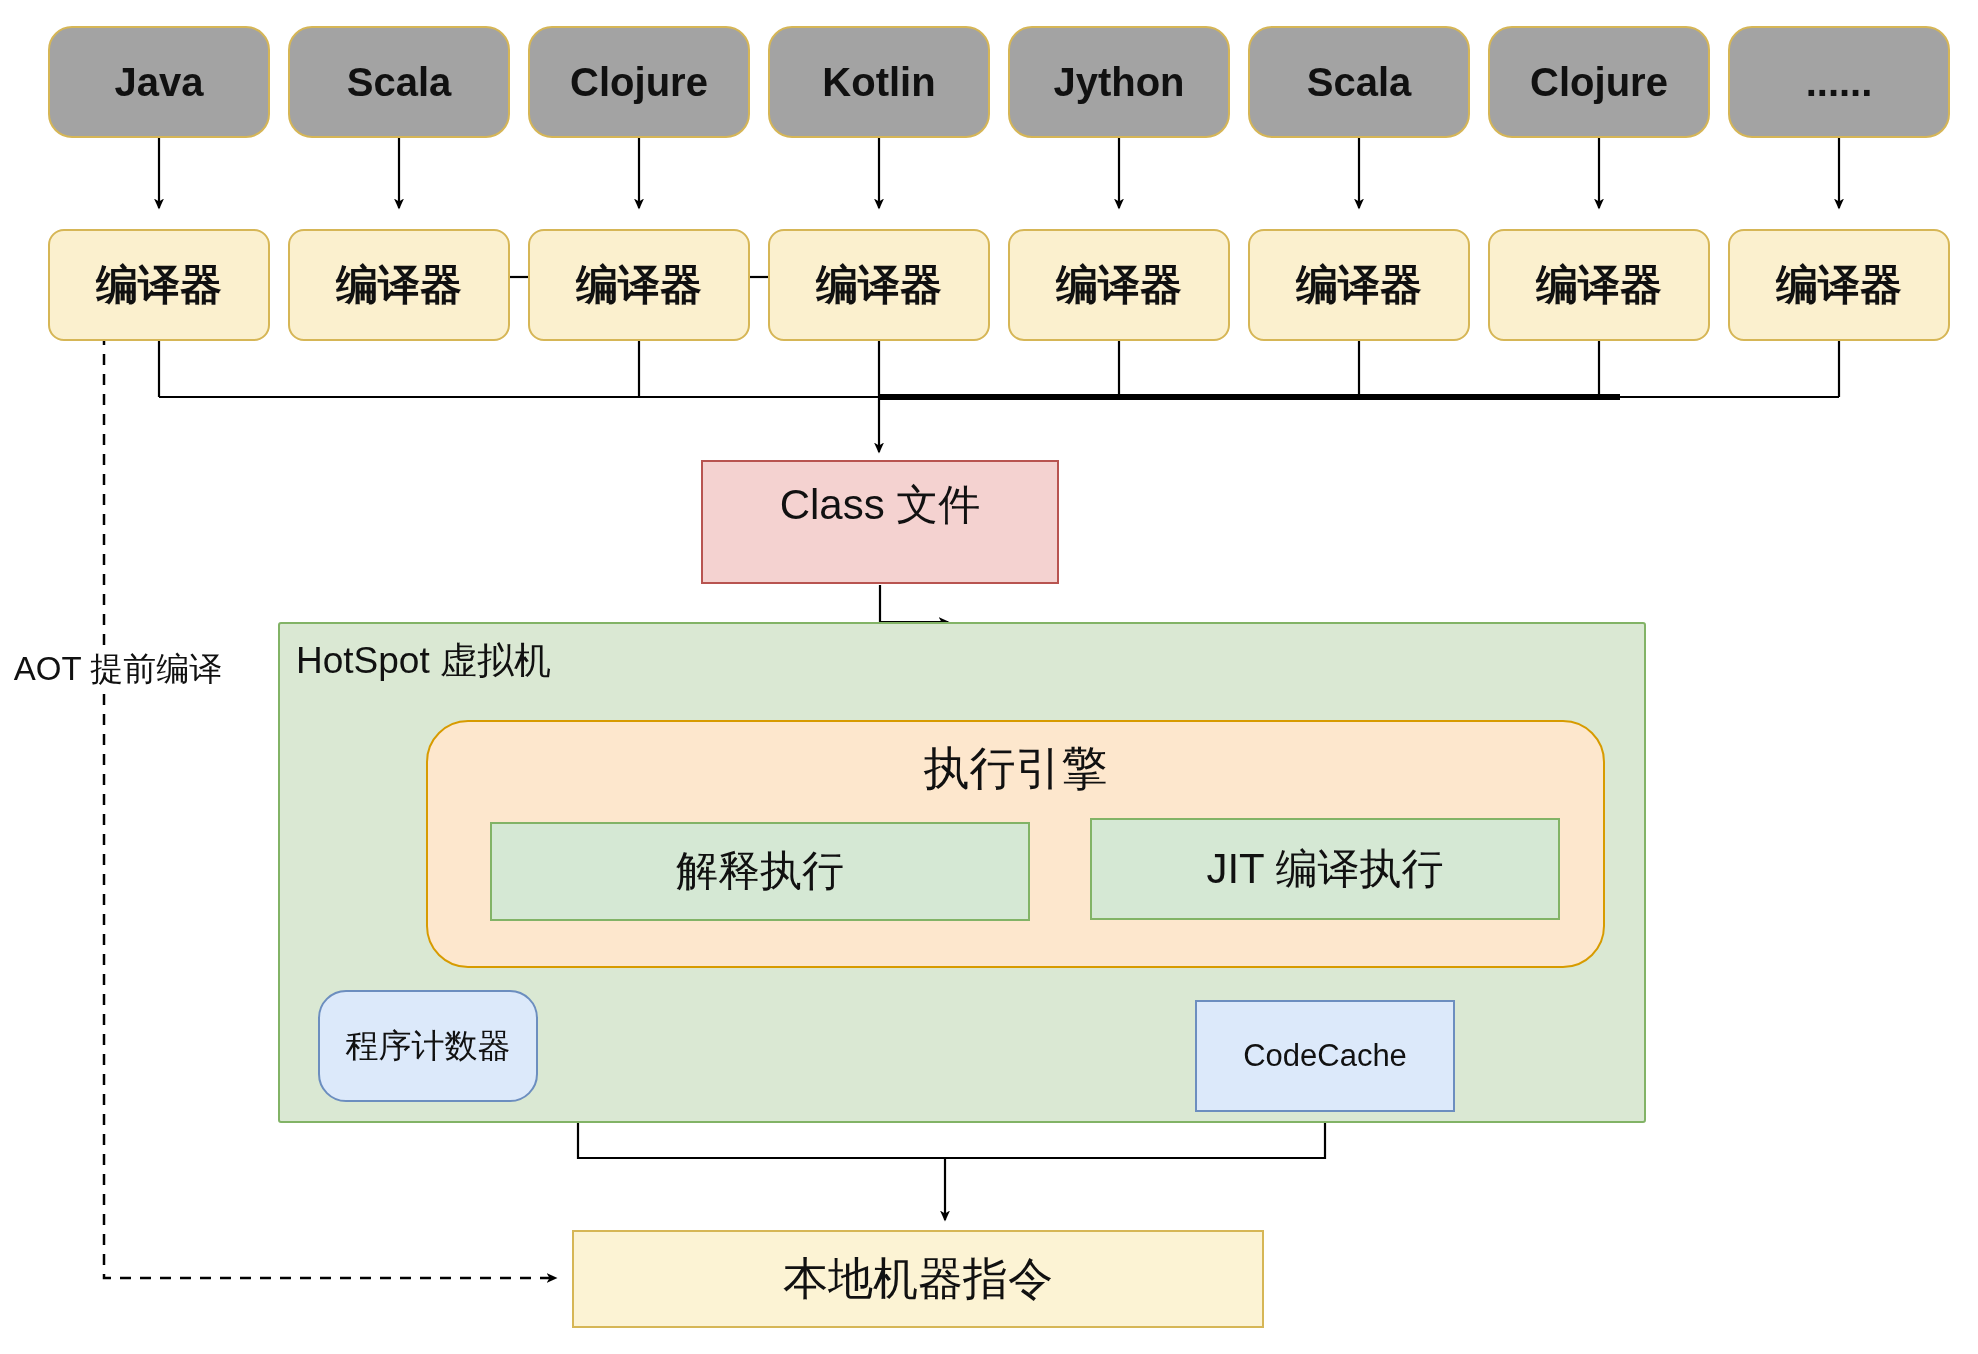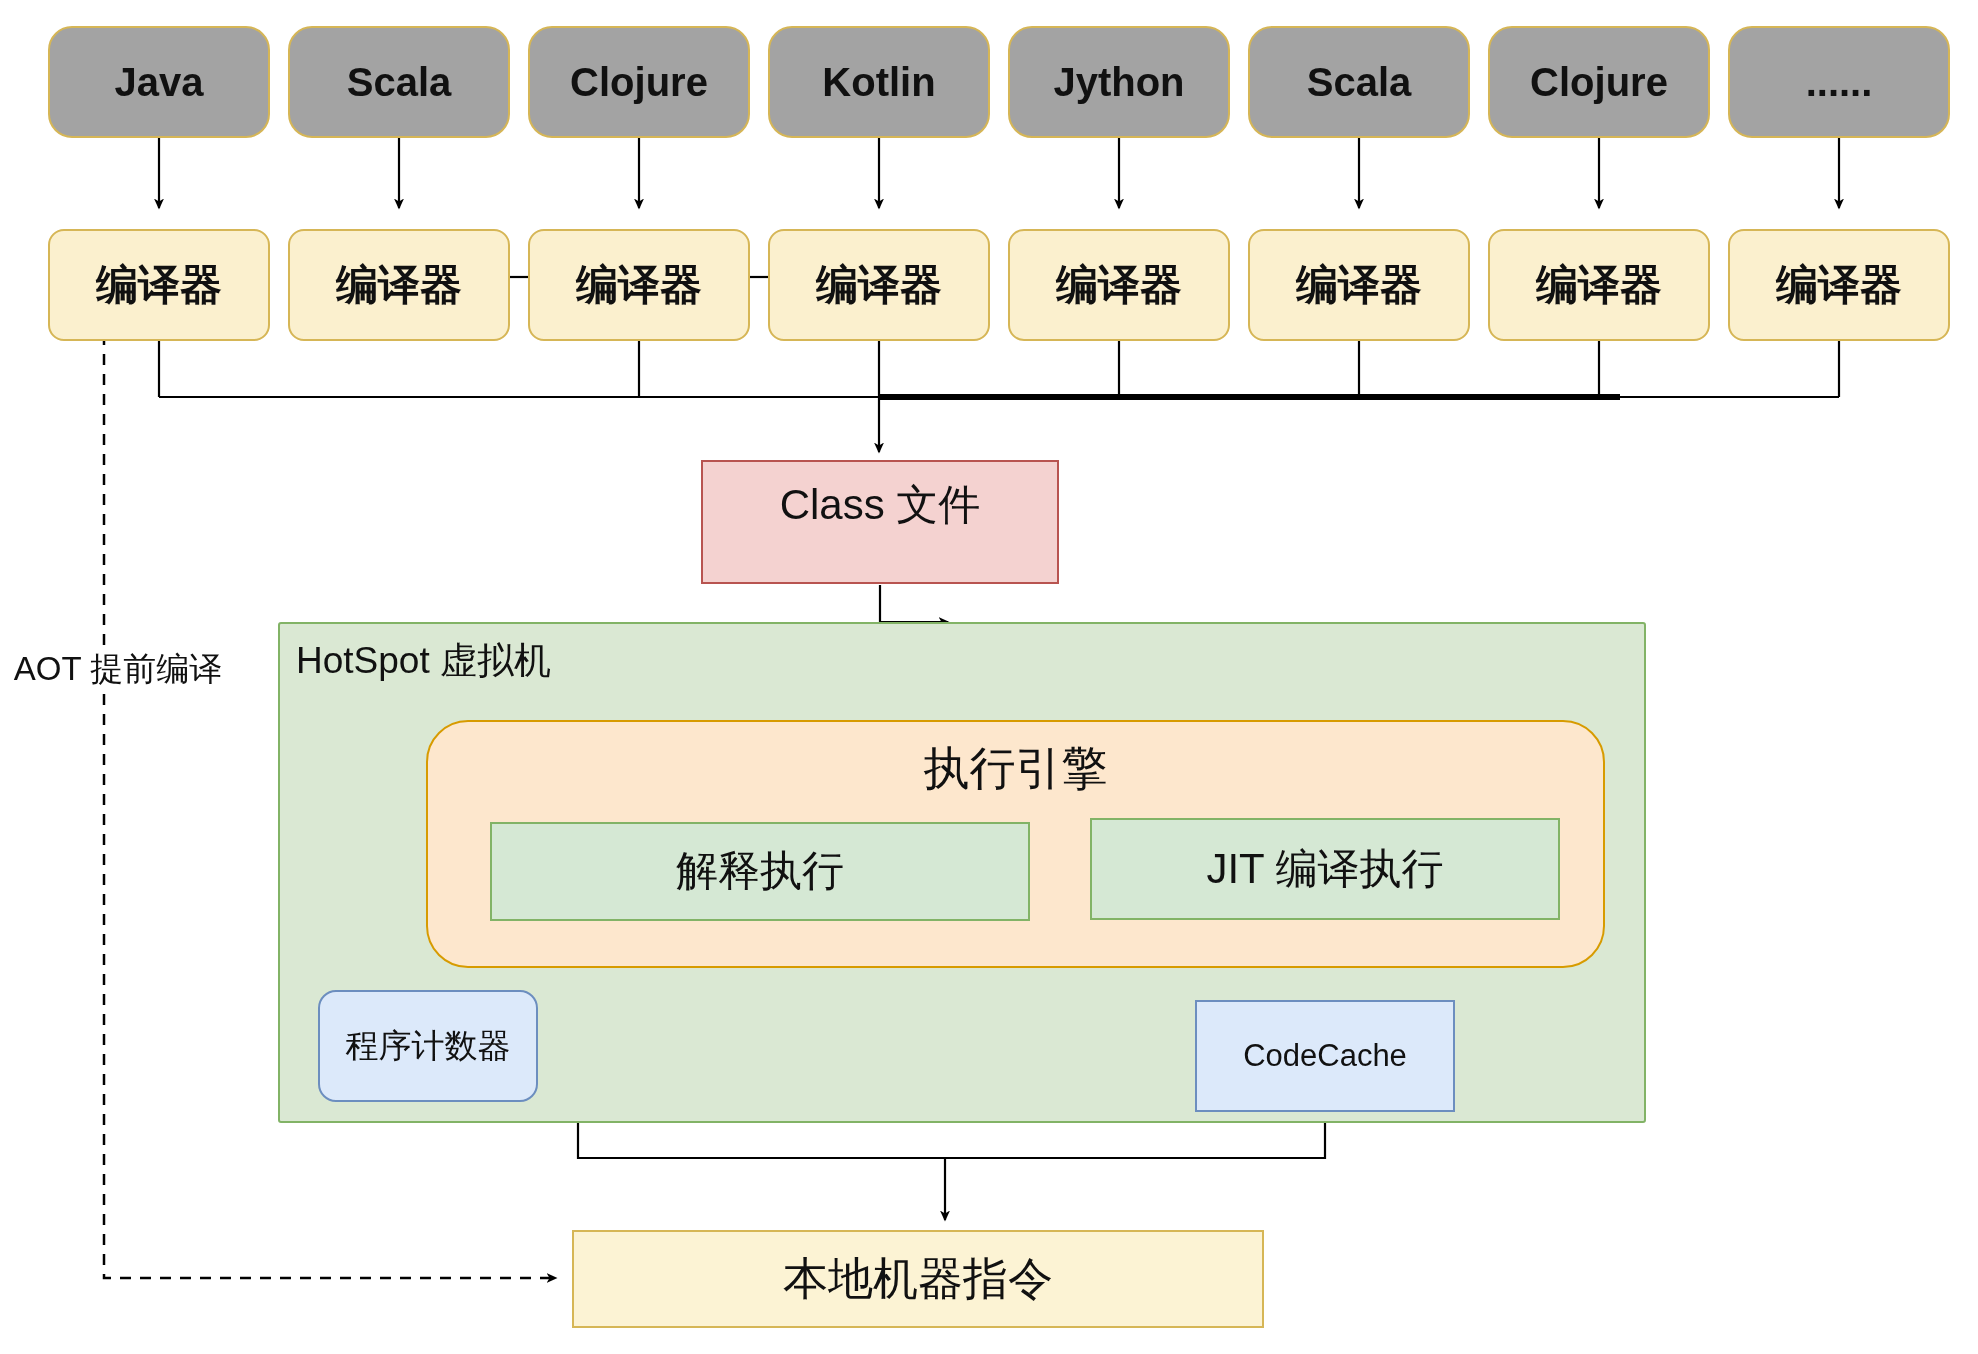--- a/index.html
+++ b/index.html
@@ -53,21 +53,21 @@
   }
   .innergreen{
     background:#D5E8D4;border:2px solid #82B366;
     font-size:42px;
   }
   .interp{left:490px;top:822px;width:540px;height:99px;}
   .jit{left:1090px;top:818px;width:470px;height:102px;}
   .blue{
     background:#DCE9FA;border:2px solid #6C8EBF;
   }
-  .pcreg{left:318px;top:990px;width:220px;height:112px;border-radius:18px;font-size:33px;}
+  .pcreg{left:318px;top:990px;width:220px;height:112px;border-radius:28px;font-size:33px;}
   .codecache{left:1195px;top:1000px;width:260px;height:112px;font-size:31px;}
   .native{
     left:572px;top:1230px;width:692px;height:98px;
     background:#FCF3D4;border:2.5px solid #D6B656;
     font-size:45px;
   }
   .aot-label{
     position:absolute;left:12px;top:648px;width:212px;height:42px;
     background:#ffffff;
     display:flex;align-items:center;justify-content:center;

